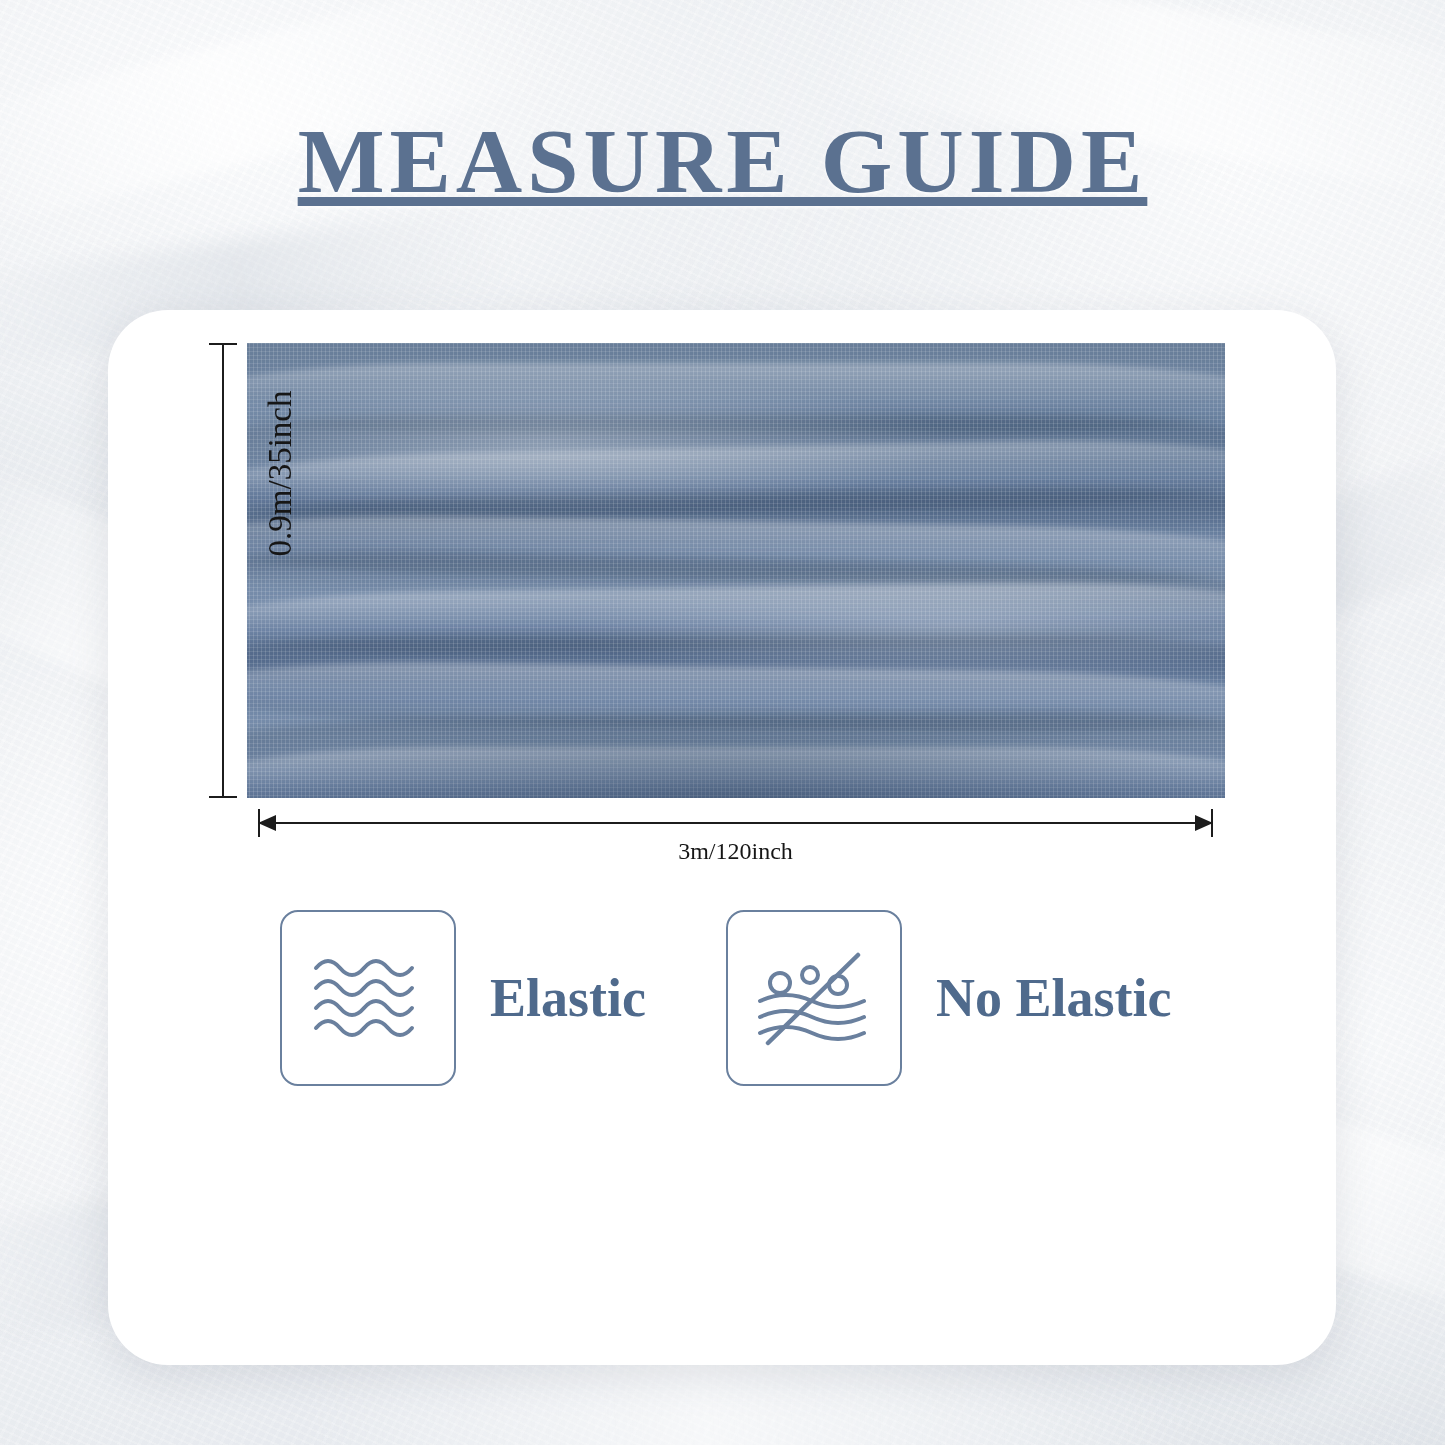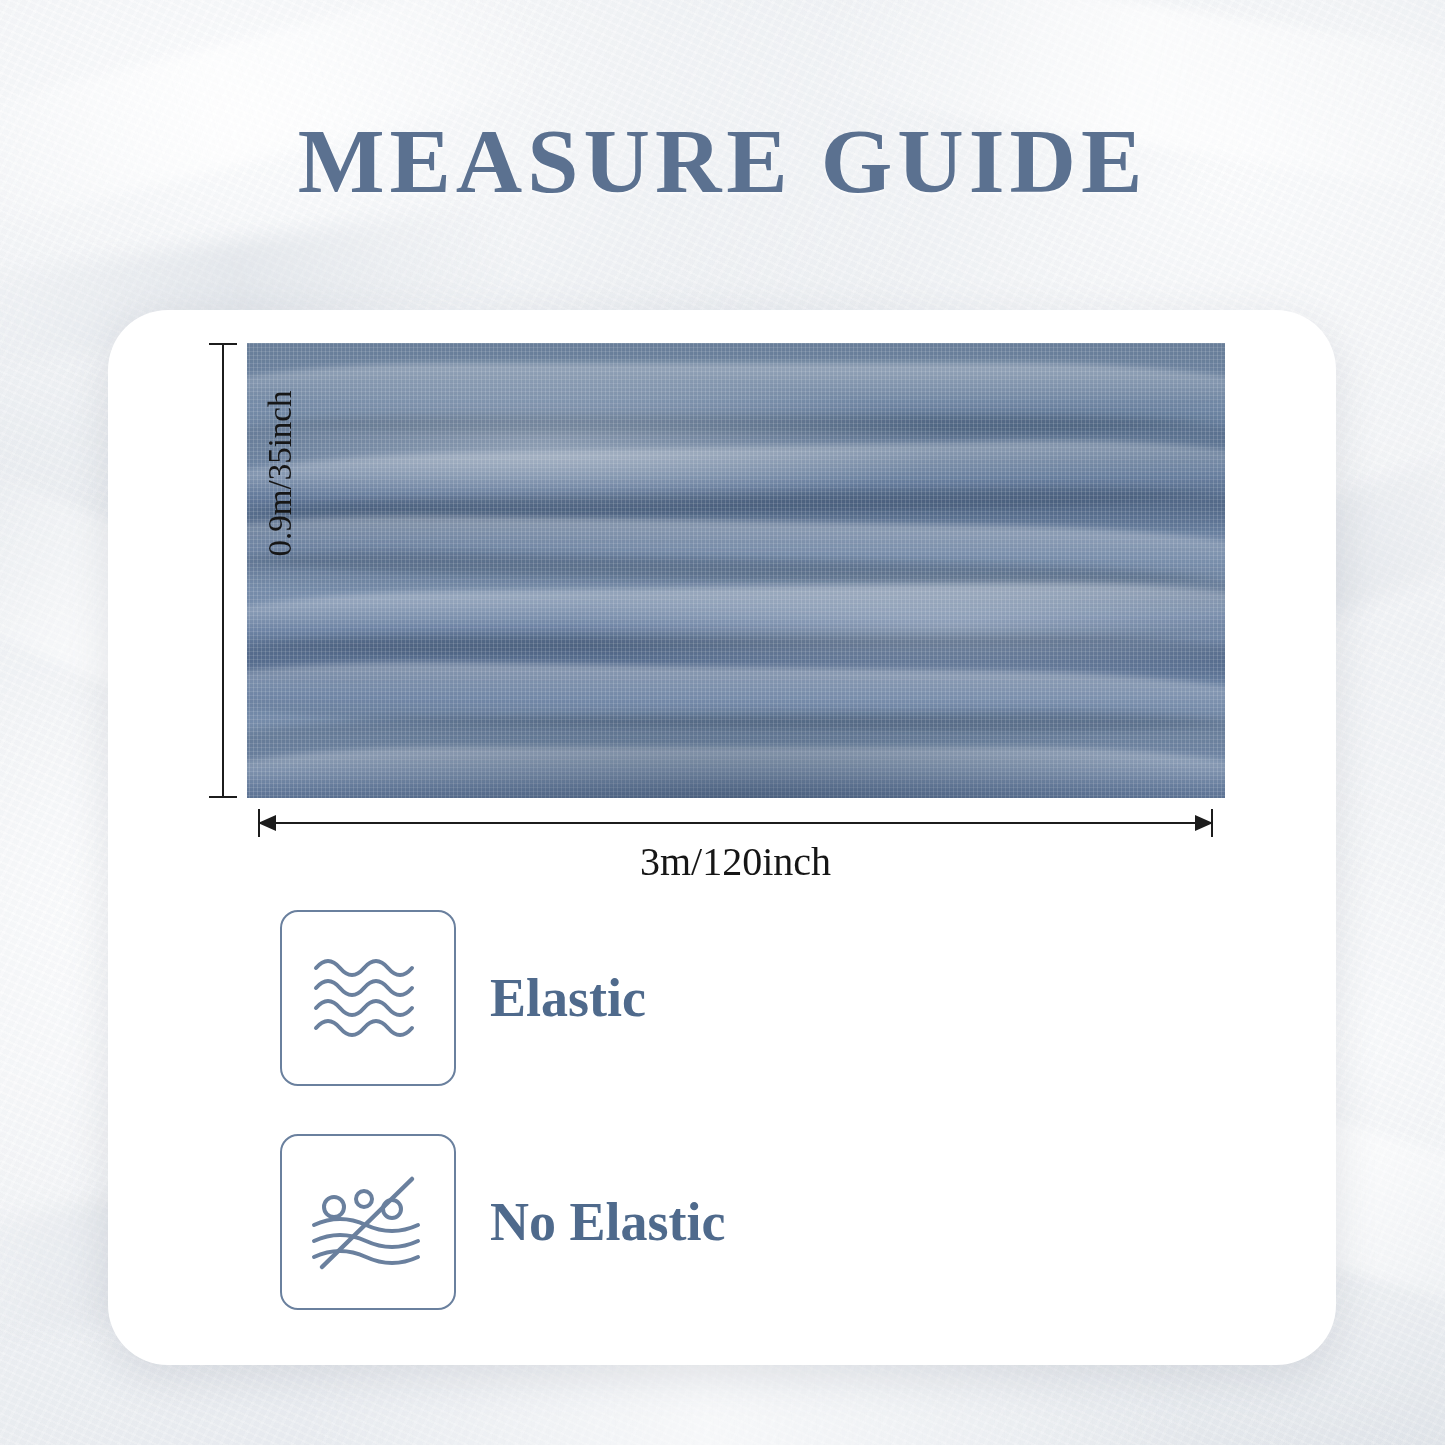--- a/index.html
+++ b/index.html
@@ -61,20 +61,21 @@
     top: 108px;
     left: 0;
     width: 100%;
     text-align: center;
     font-family: "Liberation Serif", serif;
     font-weight: bold;
     font-size: 92px;
     letter-spacing: 5px;
     color: #5b7190;
     text-shadow: 0 2px 3px rgba(255,255,255,0.8);
+    text-decoration: underline;
   }
 
   
   .card {
     position: absolute;
     left: 108px;
     top: 310px;
     width: 1228px;
     height: 1055px;
     background: #ffffff;
@@ -191,33 +192,33 @@
   }
   .h-arrow.l { left: 258px; border-right: 18px solid #1c1c1c; }
   .h-arrow.r { left: 1195px; border-left: 18px solid #1c1c1c; }
   .h-label {
     position: absolute;
     left: 258px;
     top: 838px;
     width: 955px;
     text-align: center;
     font-family: "Liberation Serif", serif;
-    font-size: 40px;
+    font-size: 24px;
     color: #161616;
   }
 
   
   .features {
     position: absolute;
     left: 280px;
     top: 900px;
     width: 930px;
     height: 420px;
     display: grid;
-    grid-template-columns: 1fr;
+    grid-template-columns: 1fr 1fr 1fr;
     grid-template-rows: 1fr 1fr;
     column-gap: 80px;
     row-gap: 28px;
   }
   .feature {
     display: flex;
     align-items: center;
     gap: 34px;
   }
   .feat-icon {

